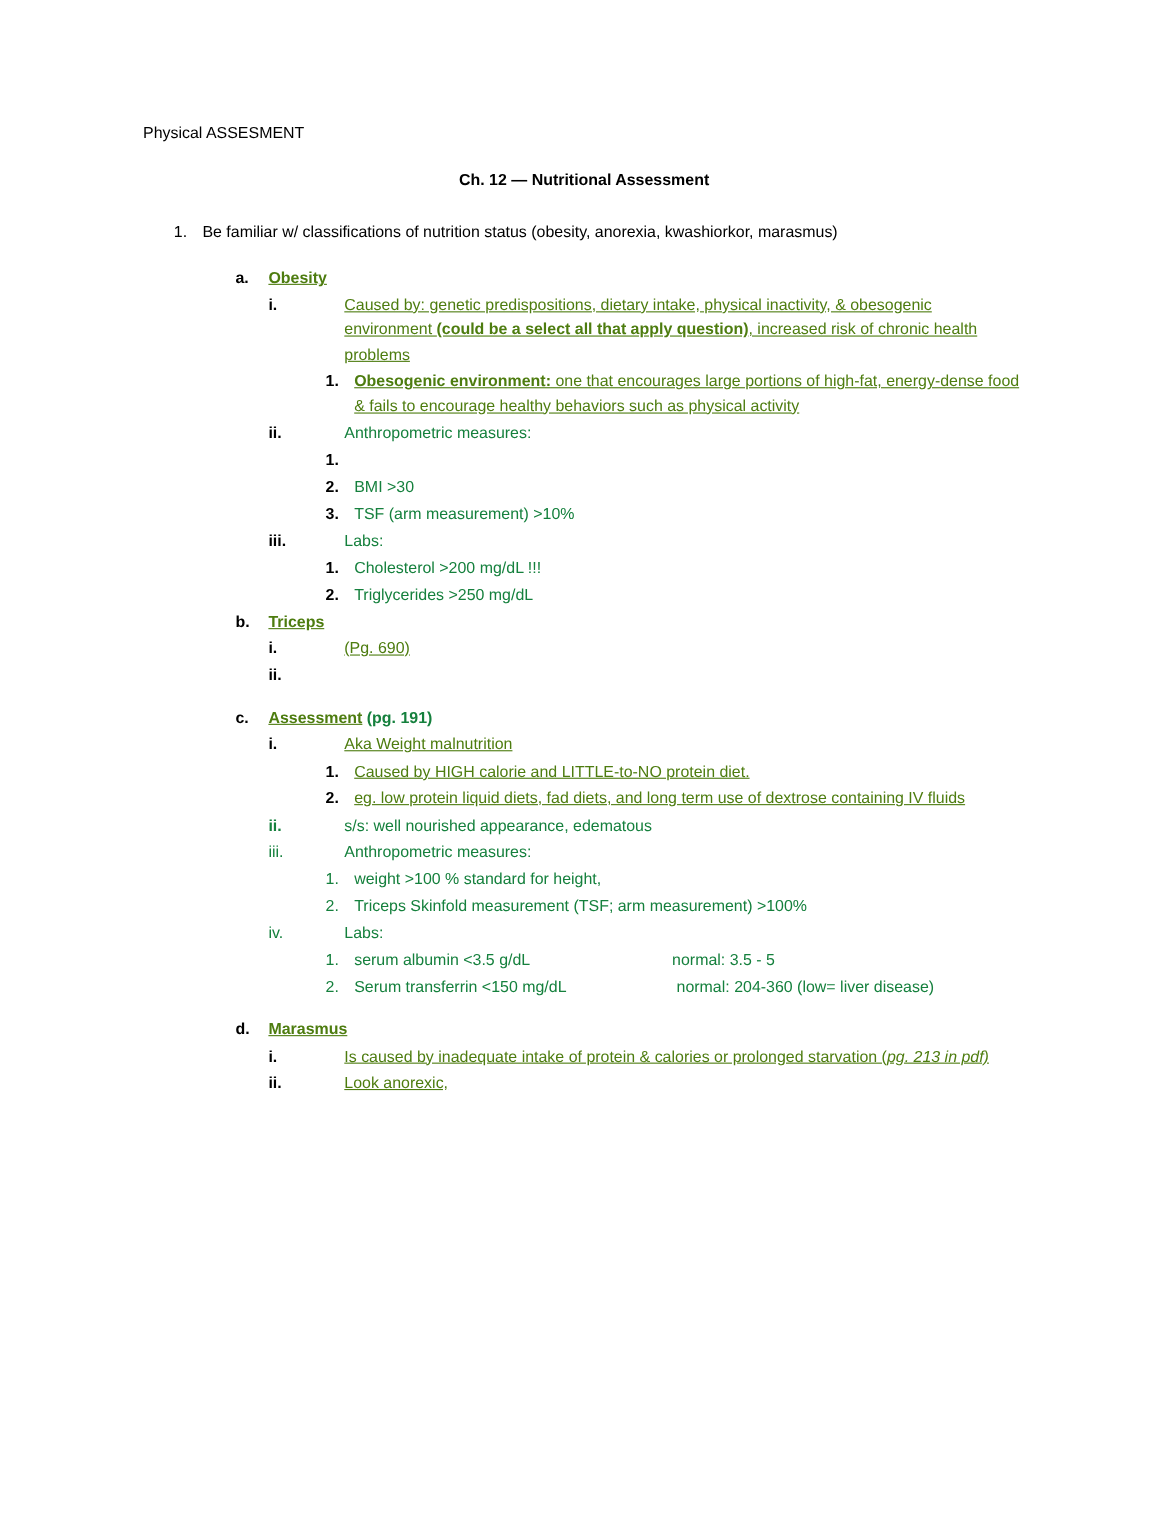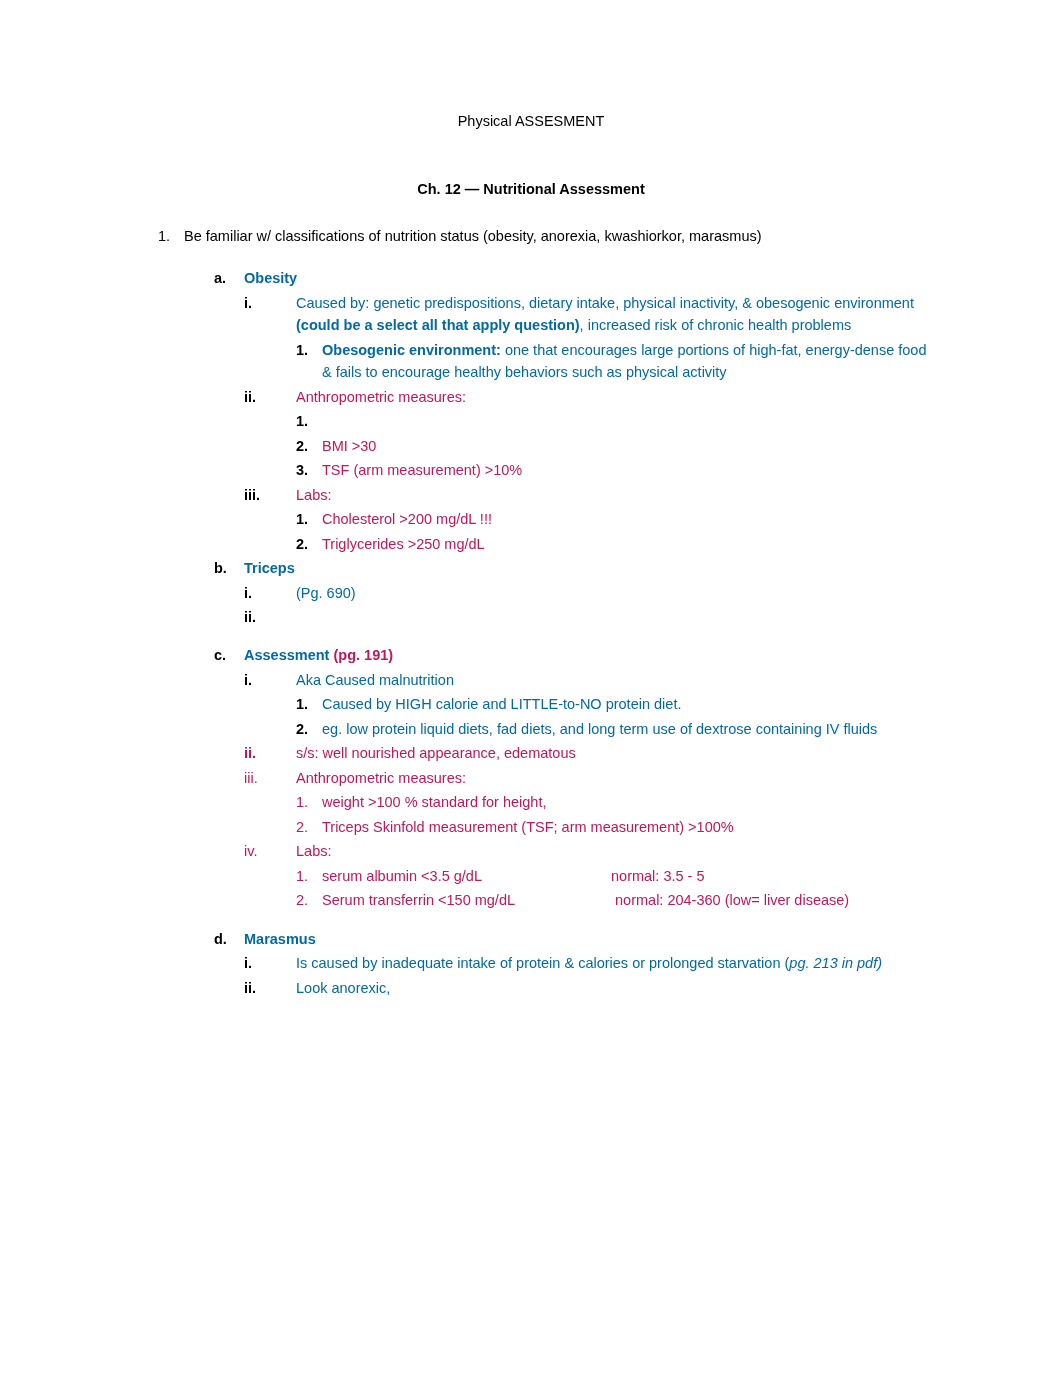--- a/index.html
+++ b/index.html
@@ -10,22 +10,21 @@
     body {
       background: #fff;
       font-family: Arial, sans-serif;
       font-size: 14.5px;
       line-height: 1.55;
       color: #000;
       width: 1062px;
       padding: 110px 130px 130px 130px;
     }
     .title {
-      text-align: center;
-      margin-bottom: 46px;
+      margin-bottom: 21px;
     }
     .chapter {
       font-weight: bold;
       margin-bottom: 2px;
       text-align: center;
     }
     .lvl1 {
       padding-left: 28px;
       margin-bottom: 20px;
       margin-top: 24px;
@@ -54,40 +53,41 @@
       display: inline-block;
       width: 52px;
       flex-shrink: 0;
       text-align: left;
     }
     .lvl3 .m.b {
       font-weight: bold;
     }
     .lvl3 .c {
       flex: 1;
+      margin-left: 17px;
     }
     .lvl4 {
       padding-left: 166px;
       padding-right: 5px;
       display: flex;
       margin-bottom: 2px;
     }
     .lvl4 .m {
       display: inline-block;
       width: 26px;
       flex-shrink: 0;
     }
     .lvl4 .m.b {
       font-weight: bold;
     }
     .lvl4 .c {
       flex: 1;
     }
-    .blue { color: #0369a1; }
-    .orange { color: #be185d; }
+    .blue { color: #4d7c0f; text-decoration: underline; }
+    .orange { color: #15803d; }
     .black { color: #000; }
     b { font-weight: bold; }
     .fi { font-style: italic; }
   </style>
 </head>
 <body>
 
 <div class="title">Physical ASSESMENT</div>
 
 <div class="chapter">Ch. 12 — Nutritional Assessment</div>
@@ -150,21 +150,21 @@
   <span class="m b">ii.</span>
 </div>
 
 <div style="height:14px"></div>
 
 <div class="lvl2">
   <span class="m black">c.</span><span><b class="blue">Assessment</b><b class="orange"> (pg. 191)</b></span>
 </div>
 <div class="lvl3">
   <span class="m b">i.</span>
-  <span class="c blue">Aka Caused malnutrition</span>
+  <span class="c blue">Aka Weight malnutrition</span>
 </div>
 <div class="lvl4">
   <span class="m b">1.</span>
   <span class="c blue">Caused by HIGH calorie and LITTLE-to-NO protein diet.</span>
 </div>
 <div class="lvl4">
   <span class="m b">2.</span>
   <span class="c blue">eg. low protein liquid diets, fad diets, and long term use of dextrose containing IV fluids</span>
 </div>
 <div class="lvl3">

